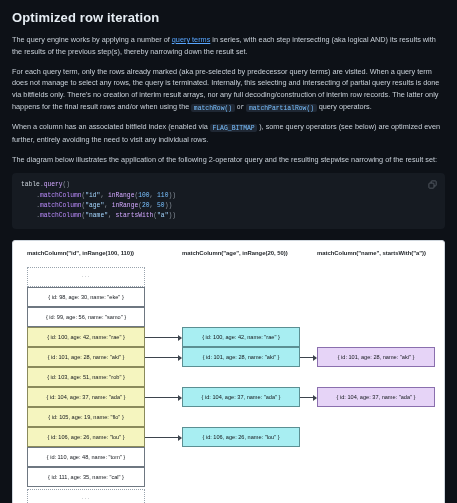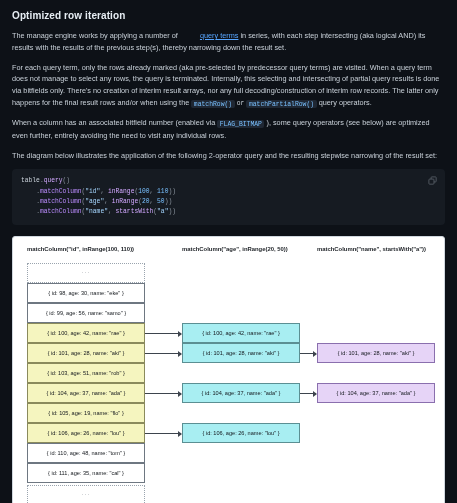--- a/index.html
+++ b/index.html
@@ -14,37 +14,36 @@
     font-family: "Liberation Sans", sans-serif;
     color: #c9d1d9;
     -webkit-font-smoothing: antialiased;
   }
   .page {
     padding: 8px 12px 0 12px;
     box-sizing: border-box;
     width: 457px;
   }
   h2.title {
-    font-size: 10px;
+    font-size: 13px;
     font-weight: bold;
     color: #e6edf3;
     margin: 2px 0 9px 0;
     letter-spacing: 0.01em;
   }
   p.para {
     font-size: 7.3px;
     line-height: 1.62;
     margin: 0 0 8px 0;
     color: #c9d1d9;
     text-align: left;
   }
   a.link {
     color: #58a6ff;
     text-decoration: underline;
-    margin-left: 20px;
   }
   code.chip {
     font-family: "Liberation Mono", monospace;
     font-size: 6.4px;
     background: #1f2733;
     color: #79c0ff;
     padding: 0.5px 2.5px;
     border-radius: 2px;
     white-space: nowrap;
   }
@@ -158,23 +157,23 @@
   }
 </style>
 </head>
 <body>
 
 <div class="page">
 
   <h2 class="title">Optimized row iteration</h2>
 
   <div>
-    <p class="para" id="p1"><span>The manage engine works by applying a number of </span><a class="link" href="#">query terms</a><span> in series, with each step intersecting (aka logical AND) its results with the results of the previous step(s), thereby narrowing down the result set.</span></p>
+    <p class="para" id="p1"><span>The query engine works by applying a number of </span><a class="link" href="#">query terms</a><span> in series, with each step intersecting (aka logical AND) its results with the results of the previous step(s), thereby narrowing down the result set.</span></p>
     <p class="para" id="p2"><span>For each query term, only the rows already marked (aka pre-selected by predecessor query terms) are visited. When a query term does not manage to select any rows, the query is terminated. Internally, this selecting and intersecting of partial query results is done via bitfields only. There's no creation of interim result arrays, nor any full decoding/construction of interim row records. The latter only happens for the final result rows and/or when using the </span> <code class="chip">matchRow()</code>  <code class="chip op">or</code>  <code class="chip">matchPartialRow()</code> <span> query operators.</span></p>
-    <p class="para" id="p3"><span>When a column has an associated bitfield number (enabled via </span> <code class="chip">FLAG_BITMAP</code> <span>), some query operators (see below) are optimized even further, entirely avoiding the need to visit any individual rows.</span></p>
+    <p class="para" id="p3"><span>When a column has an associated bitfield index (enabled via </span> <code class="chip">FLAG_BITMAP</code> <span>), some query operators (see below) are optimized even further, entirely avoiding the need to visit any individual rows.</span></p>
     <p class="para" id="p4"><span>The diagram below illustrates the application of the following 2-operator query and the resulting stepwise narrowing of the result set:</span></p>
   </div>
 
   <div class="codeblock">
     <div class="copy-btn">
       <svg width="9" height="9" viewBox="0 0 16 16" fill="none" stroke="#8b949e" stroke-width="1.4">
         <rect x="5.5" y="1.6" width="9" height="9" rx="1.3"></rect>
         <rect x="1.6" y="5.5" width="9" height="9" rx="1.3" fill="#161b22"></rect>
       </svg>
     </div>

